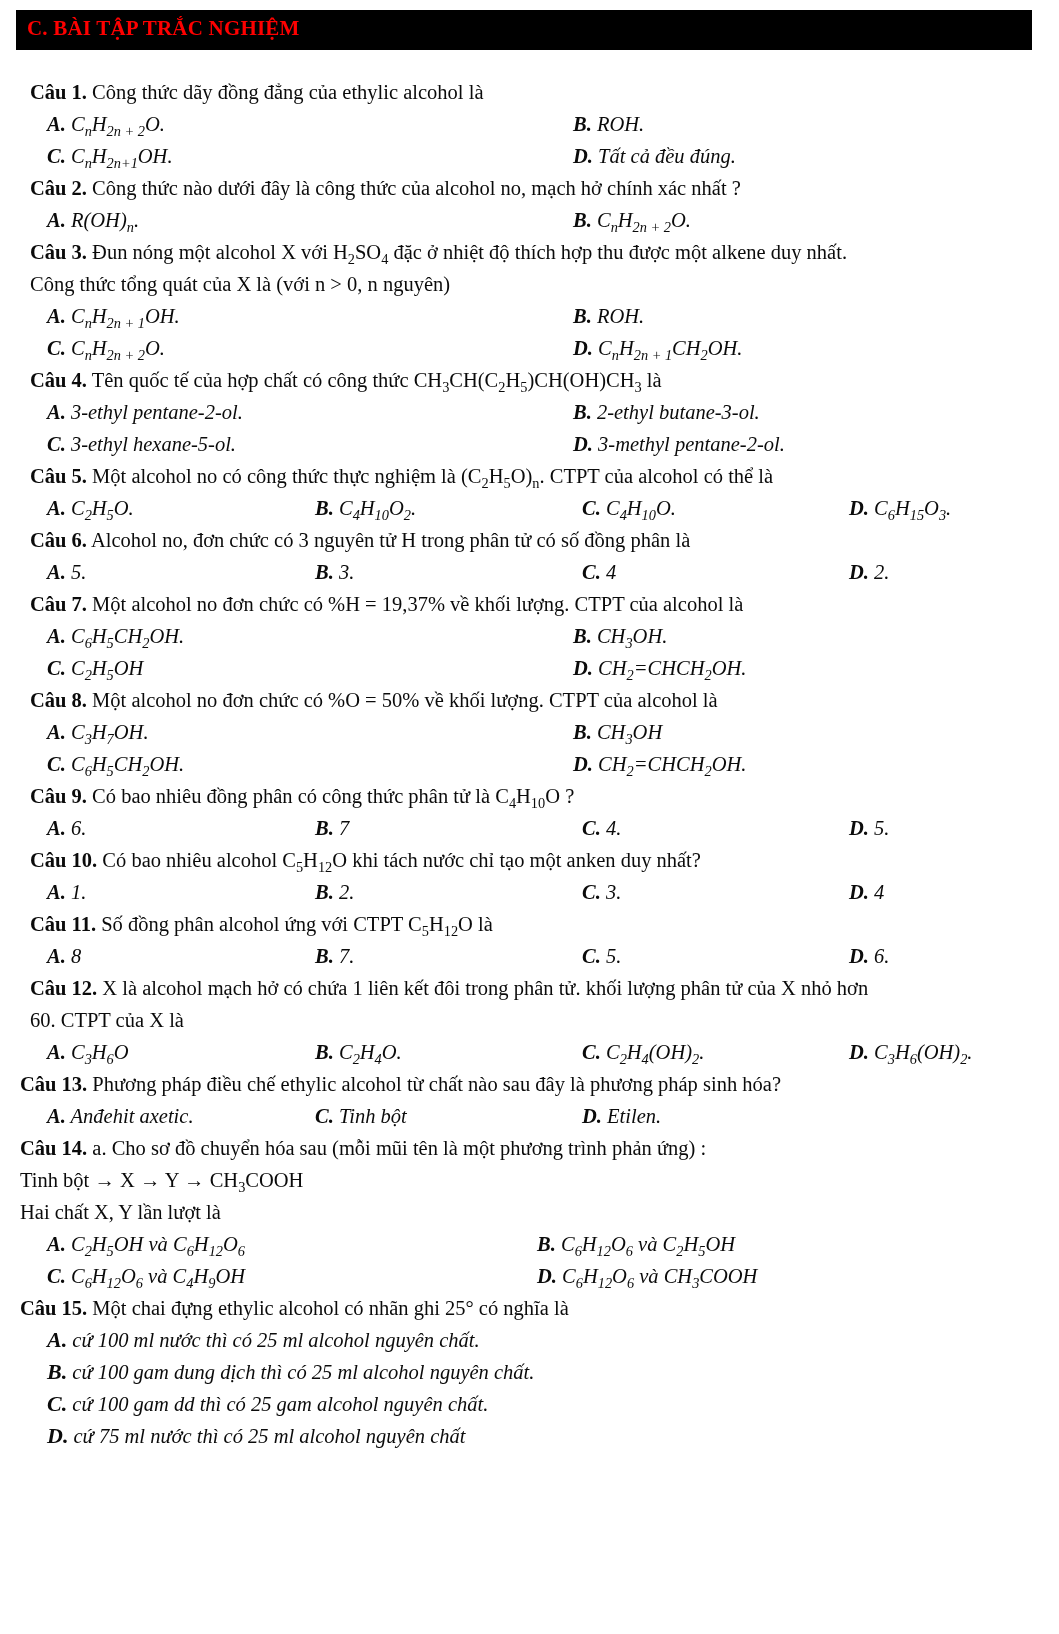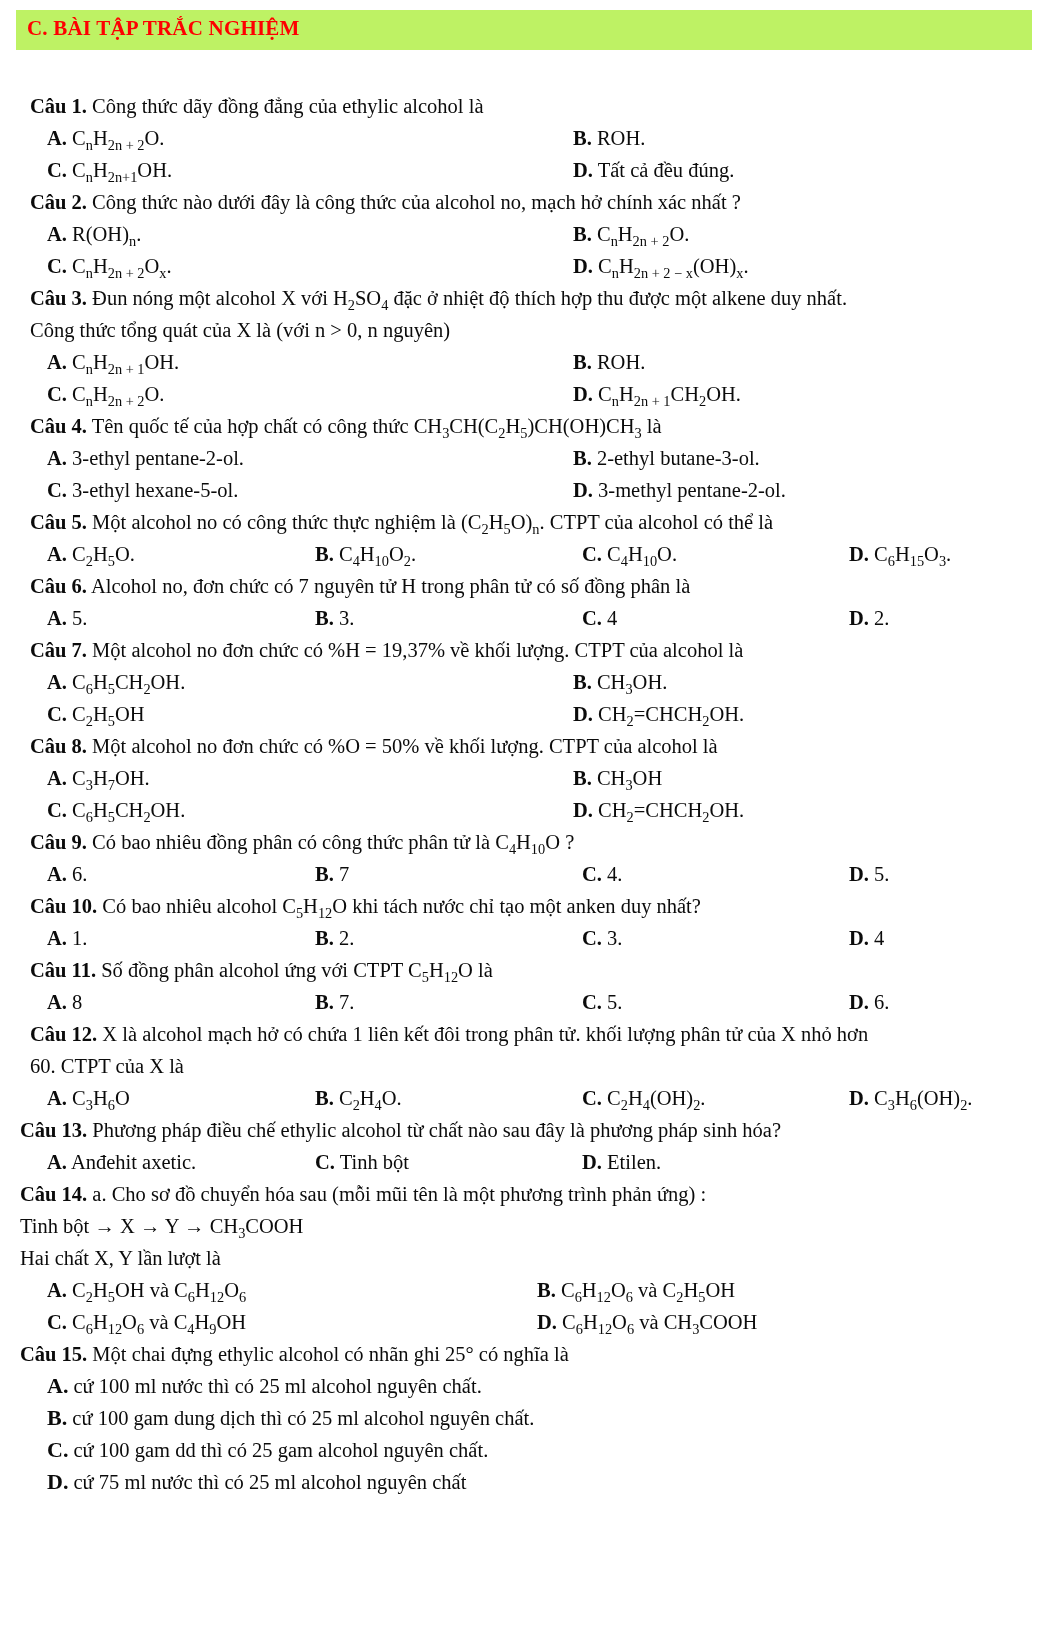--- a/index.html
+++ b/index.html
@@ -3,63 +3,59 @@
 <meta charset="utf-8">
 <style>
   html,body{margin:0;padding:0}
   body{
     width:1059px;height:1634px;overflow:hidden;background:#ffffff;
     font-family:"Liberation Serif","DejaVu Serif",serif;
     font-size:20.5px;color:#0b0b0b;
   }
   .header-bar{margin:10px 27px 0 16px;padding:6px 10px 9px 11px;background:#fbe4d5;}
   .header-title{font-weight:700;font-size:21px;color:#fe0000;letter-spacing:.2px;}
-  .questions{margin:40px 28px 0 30px;}
+  .questions{margin:26px 28px 0 30px;}
   .q-line{line-height:32px;}
   .q-label{font-weight:700;}
   .scheme{}
-  .opt-row{display:grid;line-height:32px;padding-left:17px;}
+  .opt-row{display:grid;line-height:32px;padding-left:17px;font-style:italic;}
   .cols2{grid-template-columns:526px 1fr;}
   .cols4{grid-template-columns:268px 267px 267px 1fr;}
   .cols1{grid-template-columns:1fr;}
   .opt-letter{font-weight:700;}
   .opt{white-space:nowrap;overflow:visible;}
   sub{font-size:.7em;line-height:0;}
   .outdent{margin-left:-10px;}
   .outdent .opt-row{padding-left:27px;}
   [data-name="question-15"] .opt-letter{font-size:22px;}
 </style>
 </head>
 <body data-name="worksheet-page">
 
-<div class="header-bar" data-name="section-header-bar" style="background: #bef264; font-family: Liberation Serif, serif;">
+<div class="header-bar" data-name="section-header-bar" style="background: #000000; font-family: Liberation Serif, serif;">
   <span class="header-title" data-name="section-title" style="color: rgb(254, 0, 0);">C. BÀI TẬP TRẮC NGHIỆM</span>
 </div>
 
 <div class="questions" data-name="questions-list">
     <section class="question" data-name="question-1">
       <div class="q-line" data-name="question-line"><span class="q-label" data-name="question-number">Câu 1.</span> <span data-name="question-text">Công thức dãy đồng đẳng của ethylic alcohol là</span></div>
       <div class="opt-row cols2" data-name="options-row">
         <span class="opt" data-name="option-A"><span class="opt-letter" data-name="option-letter">A.</span> <span class="opt-text" data-name="option-text">C<sub>n</sub>H<sub>2n + 2</sub>O.</span></span>
         <span class="opt" data-name="option-B"><span class="opt-letter" data-name="option-letter">B.</span> <span class="opt-text" data-name="option-text">ROH.</span></span>
       </div>
       <div class="opt-row cols2" data-name="options-row">
         <span class="opt" data-name="option-C"><span class="opt-letter" data-name="option-letter">C.</span> <span class="opt-text" data-name="option-text">C<sub>n</sub>H<sub>2n+1</sub>OH.</span></span>
         <span class="opt" data-name="option-D"><span class="opt-letter" data-name="option-letter">D.</span> <span class="opt-text" data-name="option-text">Tất cả đều đúng.</span></span>
       </div>
     </section>
     <section class="question" data-name="question-2">
       <div class="q-line" data-name="question-line"><span class="q-label" data-name="question-number">Câu 2.</span> <span data-name="question-text">Công thức nào dưới đây là công thức của alcohol no, mạch hở chính xác nhất ?</span></div>
       <div class="opt-row cols2" data-name="options-row">
         <span class="opt" data-name="option-A"><span class="opt-letter" data-name="option-letter">A.</span> <span class="opt-text" data-name="option-text">R(OH)<sub>n</sub>.</span></span>
         <span class="opt" data-name="option-B"><span class="opt-letter" data-name="option-letter">B.</span> <span class="opt-text" data-name="option-text">C<sub>n</sub>H<sub>2n + 2</sub>O.</span></span>
-      </div>
-      <div class="opt-row cols2" data-name="options-row">
-        <span class="opt" data-name="option-C"><span class="opt-letter" data-name="option-letter">C.</span> <span class="opt-text" data-name="option-text">C<sub>n</sub>H<sub>2n + 2</sub>O<sub>x</sub>.</span></span>
-        <span class="opt" data-name="option-D"><span class="opt-letter" data-name="option-letter">D.</span> <span class="opt-text" data-name="option-text">C<sub>n</sub>H<sub>2n + 2 − x</sub>(OH)<sub>x</sub>.</span></span>
       </div>
     </section>
     <section class="question" data-name="question-3">
       <div class="q-line" data-name="question-line"><span class="q-label" data-name="question-number">Câu 3.</span> <span data-name="question-text">Đun nóng một alcohol X với H<sub>2</sub>SO<sub>4</sub> đặc ở nhiệt độ thích hợp thu được một alkene duy nhất.</span></div>
       <div class="q-line" data-name="question-text-continued">Công thức tổng quát của X là (với n &gt; 0, n nguyên)</div>
       <div class="opt-row cols2" data-name="options-row">
         <span class="opt" data-name="option-A"><span class="opt-letter" data-name="option-letter">A.</span> <span class="opt-text" data-name="option-text">C<sub>n</sub>H<sub>2n + 1</sub>OH.</span></span>
         <span class="opt" data-name="option-B"><span class="opt-letter" data-name="option-letter">B.</span> <span class="opt-text" data-name="option-text">ROH.</span></span>
       </div>
       <div class="opt-row cols2" data-name="options-row">
@@ -81,21 +77,21 @@
     <section class="question" data-name="question-5">
       <div class="q-line" data-name="question-line"><span class="q-label" data-name="question-number">Câu 5.</span> <span data-name="question-text">Một alcohol no có công thức thực nghiệm là (C<sub>2</sub>H<sub>5</sub>O)<sub>n</sub>. CTPT của alcohol có thể là</span></div>
       <div class="opt-row cols4" data-name="options-row">
         <span class="opt" data-name="option-A"><span class="opt-letter" data-name="option-letter">A.</span> <span class="opt-text" data-name="option-text">C<sub>2</sub>H<sub>5</sub>O.</span></span>
         <span class="opt" data-name="option-B"><span class="opt-letter" data-name="option-letter">B.</span> <span class="opt-text" data-name="option-text">C<sub>4</sub>H<sub>10</sub>O<sub>2</sub>.</span></span>
         <span class="opt" data-name="option-C"><span class="opt-letter" data-name="option-letter">C.</span> <span class="opt-text" data-name="option-text">C<sub>4</sub>H<sub>10</sub>O.</span></span>
         <span class="opt" data-name="option-D"><span class="opt-letter" data-name="option-letter">D.</span> <span class="opt-text" data-name="option-text">C<sub>6</sub>H<sub>15</sub>O<sub>3</sub>.</span></span>
       </div>
     </section>
     <section class="question" data-name="question-6">
-      <div class="q-line" data-name="question-line"><span class="q-label" data-name="question-number">Câu 6.</span> <span data-name="question-text">Alcohol no, đơn chức có 7 nguyên tử H trong phân tử có số đồng phân là</span></div>
+      <div class="q-line" data-name="question-line"><span class="q-label" data-name="question-number">Câu 6.</span> <span data-name="question-text">Alcohol no, đơn chức có 3 nguyên tử H trong phân tử có số đồng phân là</span></div>
       <div class="opt-row cols4" data-name="options-row">
         <span class="opt" data-name="option-A"><span class="opt-letter" data-name="option-letter">A.</span> <span class="opt-text" data-name="option-text">5.</span></span>
         <span class="opt" data-name="option-B"><span class="opt-letter" data-name="option-letter">B.</span> <span class="opt-text" data-name="option-text">3.</span></span>
         <span class="opt" data-name="option-C"><span class="opt-letter" data-name="option-letter">C.</span> <span class="opt-text" data-name="option-text">4</span></span>
         <span class="opt" data-name="option-D"><span class="opt-letter" data-name="option-letter">D.</span> <span class="opt-text" data-name="option-text">2.</span></span>
       </div>
     </section>
     <section class="question" data-name="question-7">
       <div class="q-line" data-name="question-line"><span class="q-label" data-name="question-number">Câu 7.</span> <span data-name="question-text">Một alcohol no đơn chức có %H = 19,37% về khối lượng. CTPT của alcohol là</span></div>
       <div class="opt-row cols2" data-name="options-row">

